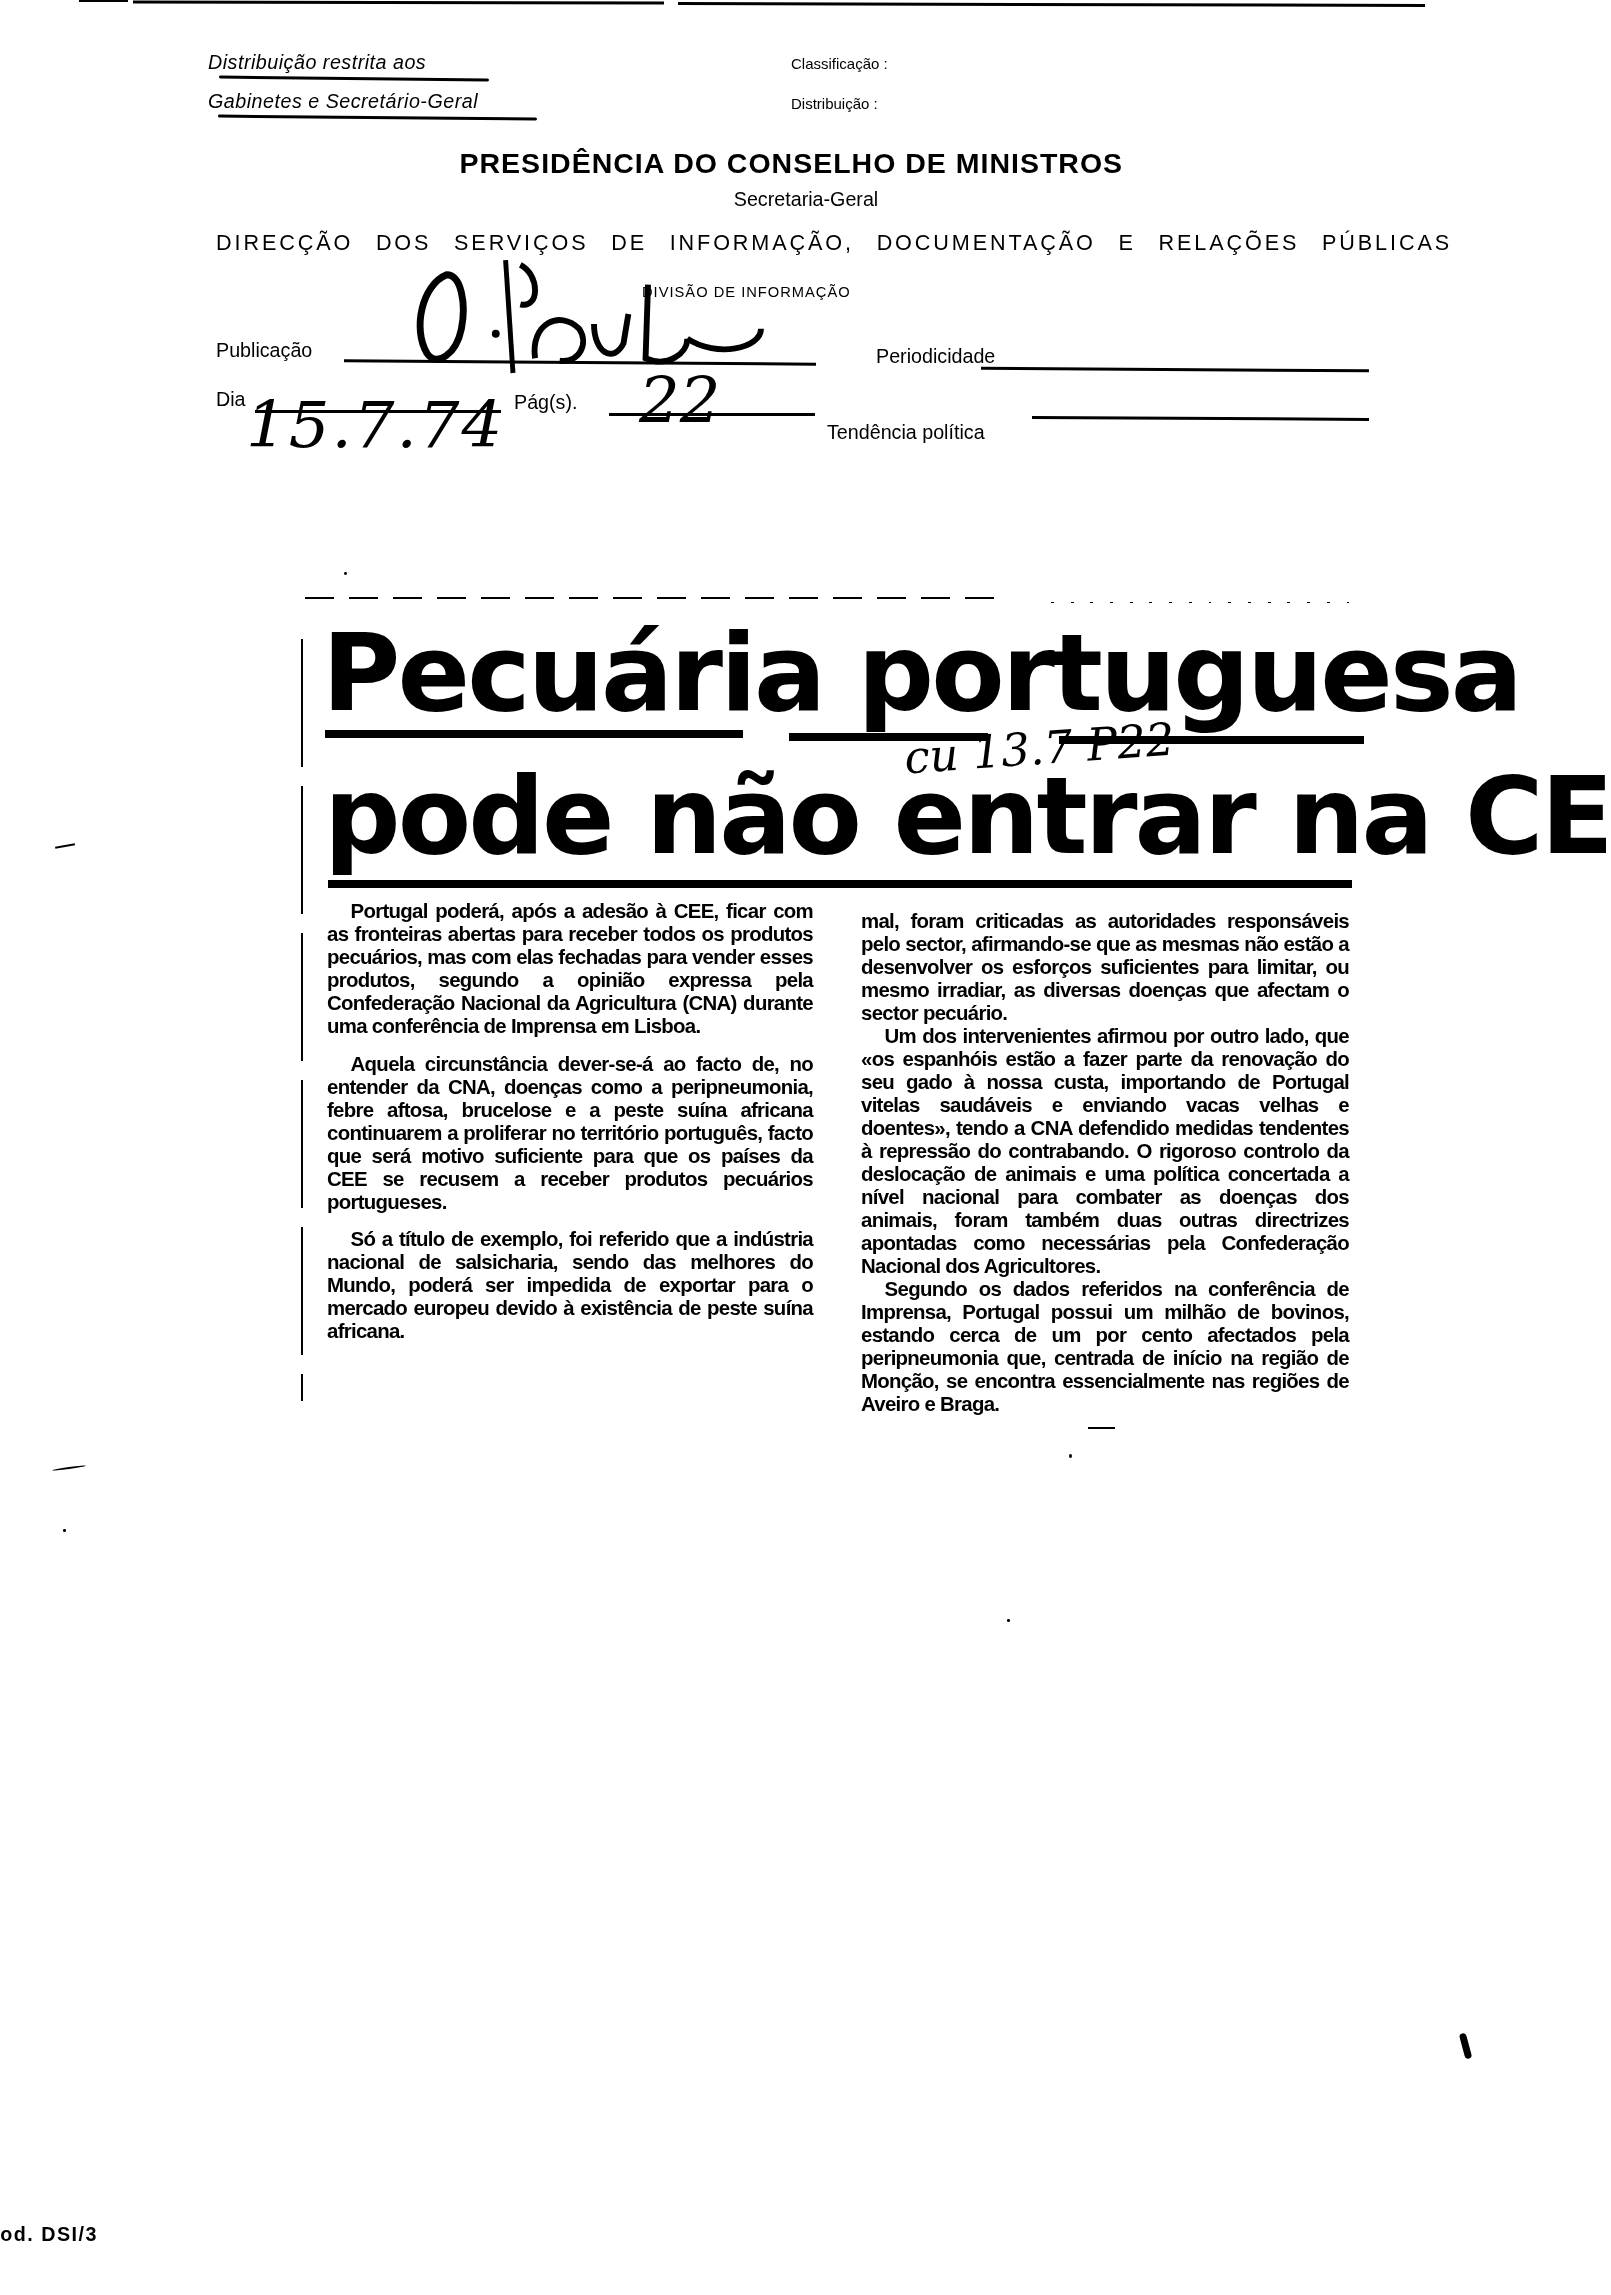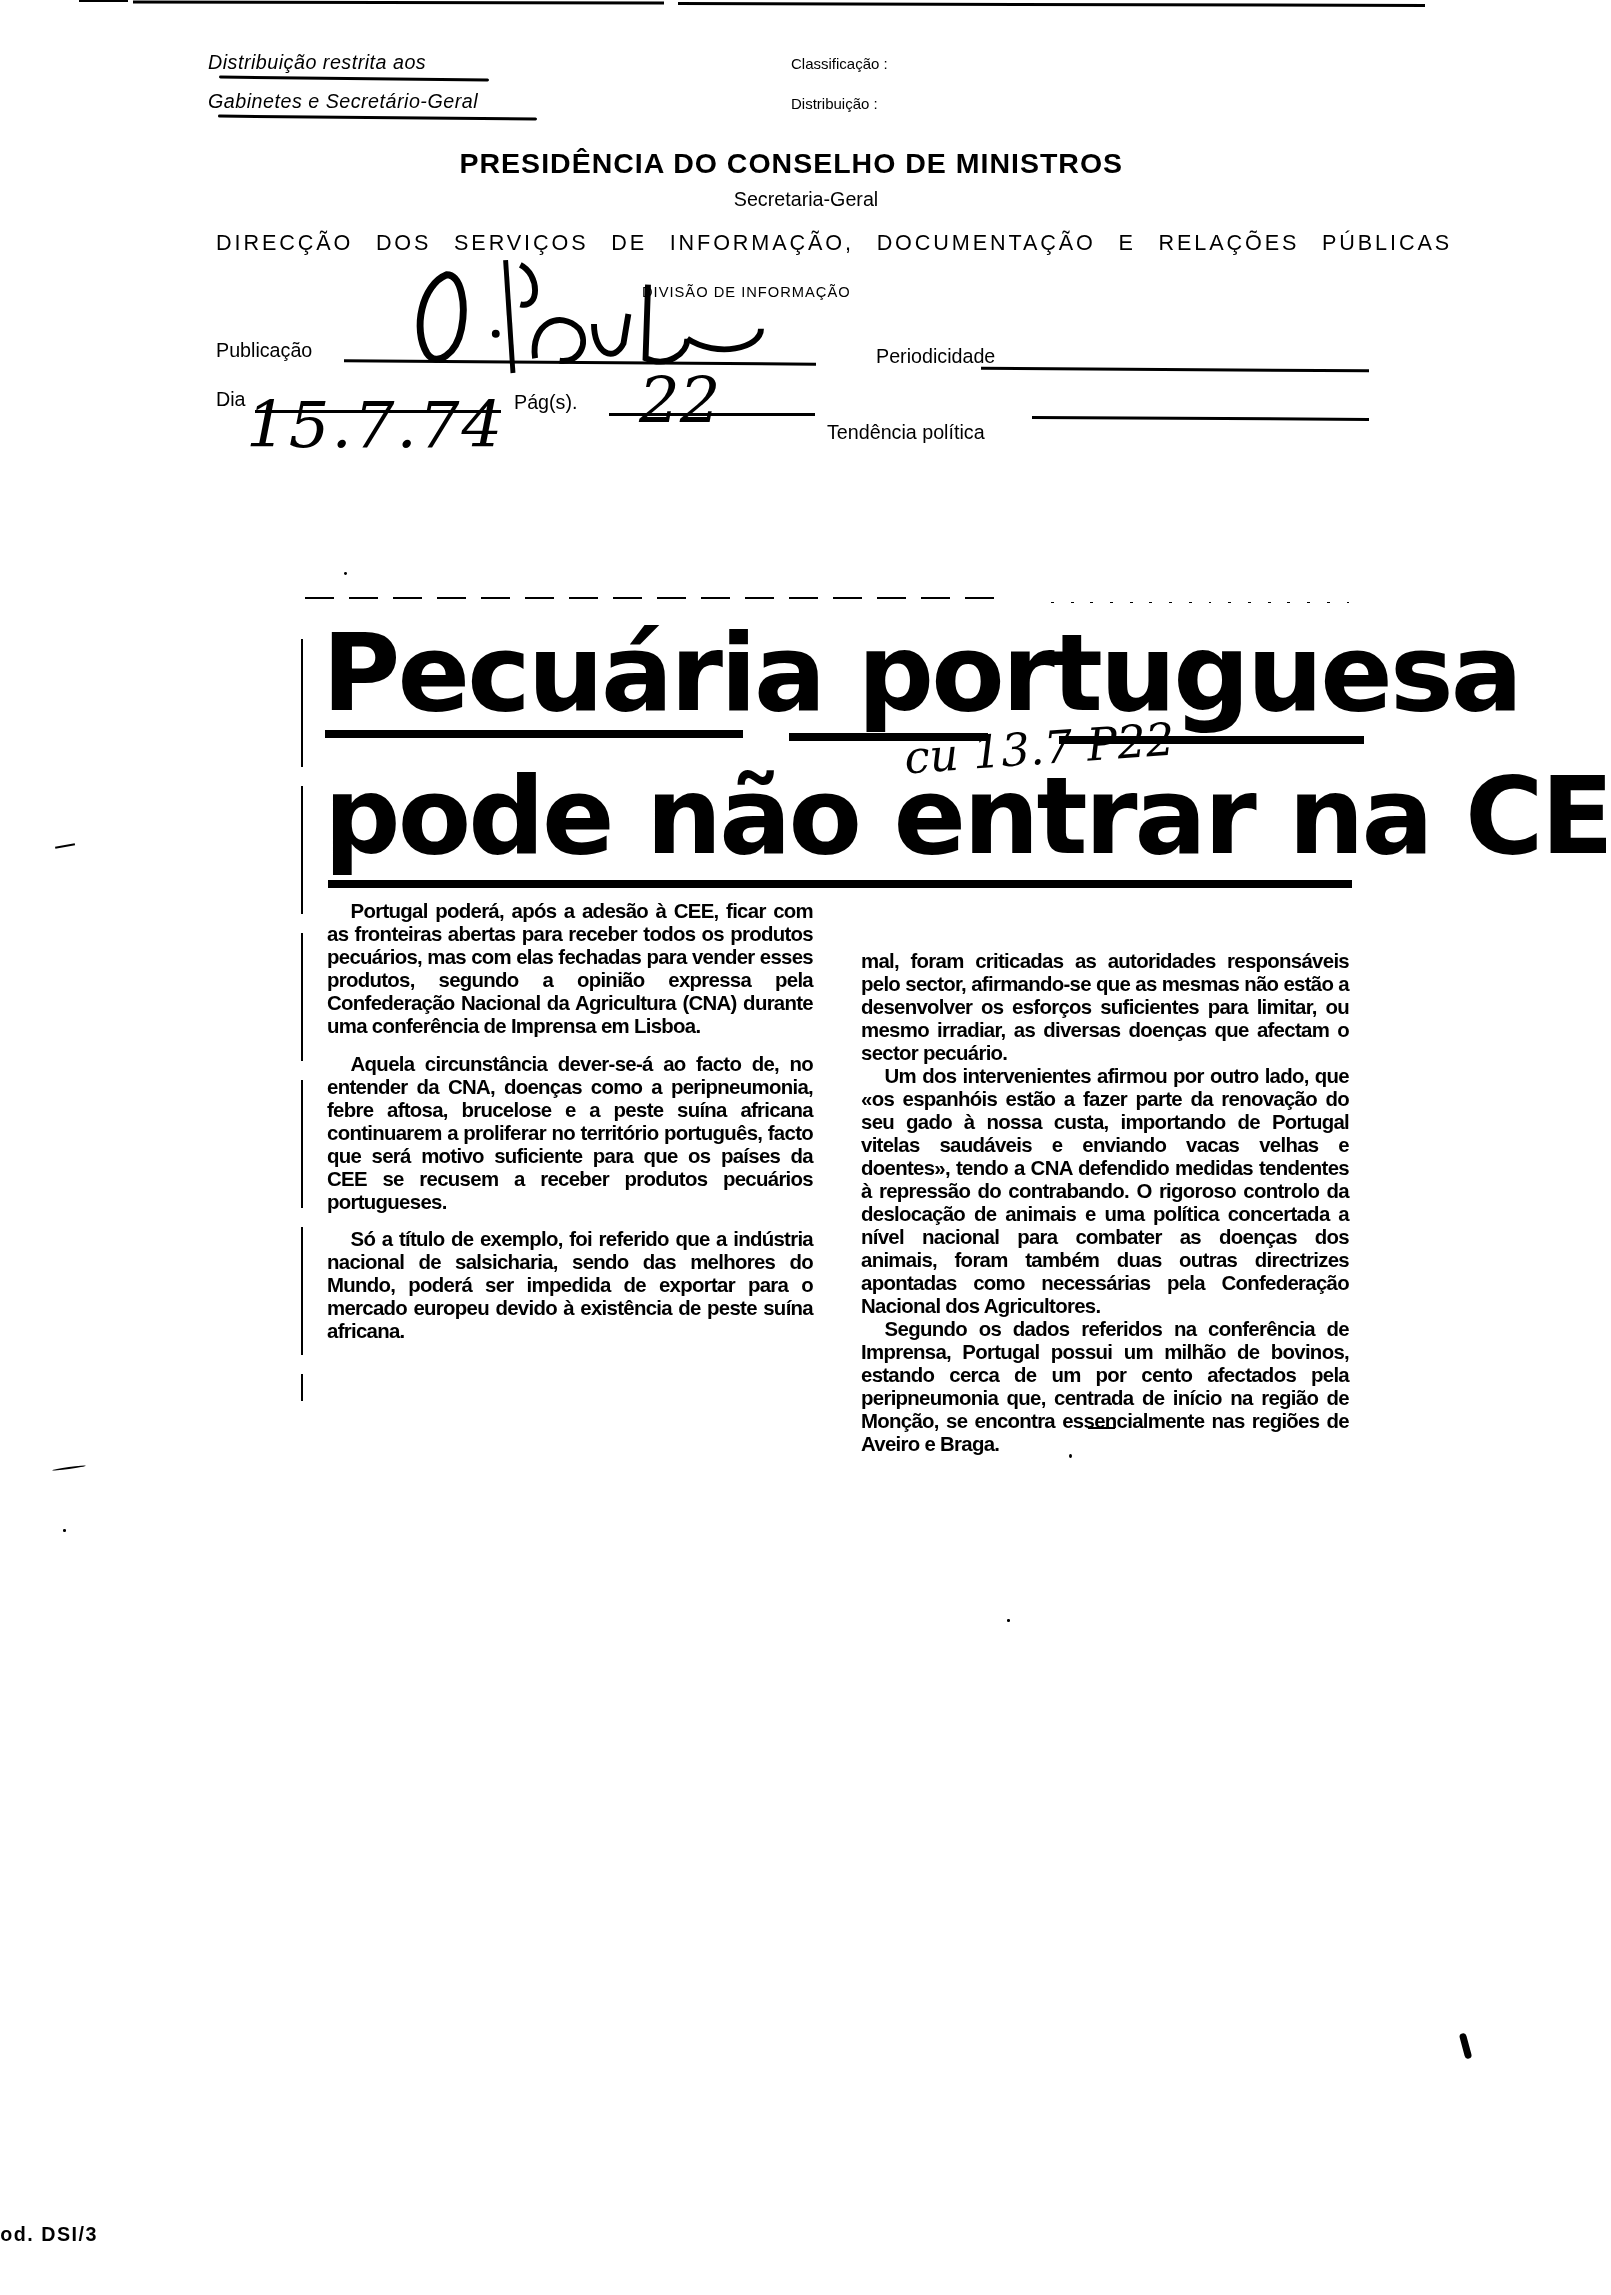--- a/index.html
+++ b/index.html
@@ -101,21 +101,21 @@
 <div class="abs headline" style="left:324px; top:763px;">pode não entrar na CEE</div>
 <div class="abs hand" style="left:904px; top:722px; font-size:45px; transform:rotate(-4deg);">cu 13.7 P22</div>
 <div class="rule" style="left:328px; top:880px; width:1024px; height:7.9px;"></div>
 
 <div class="col" style="left:327px; top:900px; width:486px;">
   <p>Portugal poderá, após a adesão à CEE, ficar com as fronteiras abertas para receber todos os produtos pecuários, mas com elas fechadas para vender esses produtos, segundo a opinião expressa pela Confederação Nacional da Agricultura (CNA) durante uma conferência de Imprensa em Lisboa.</p>
   <p class="gap">Aquela circunstância dever-se-á ao facto de, no entender da CNA, doenças como a peripneumonia, febre aftosa, brucelose e a peste suína africana continuarem a proliferar no território português, facto que será motivo suficiente para que os países da CEE se recusem a receber produtos pecuários portugueses.</p>
   <p class="gap">Só a título de exemplo, foi referido que a indústria nacional de salsicharia, sendo das melhores do Mundo, poderá ser impedida de exportar para o mercado europeu devido à existência de peste suína africana.</p>
 </div>
 
-<div class="col" style="left:861px; top:950px; width:488px;">
+<div class="col" style="left:861px; top:910px; width:488px;">
   <p class="noind">mal, foram criticadas as autoridades responsáveis pelo sector, afirmando-se que as mesmas não estão a desenvolver os esforços suficientes para limitar, ou mesmo irradiar, as diversas doenças que afectam o sector pecuário.</p>
   <p>Um dos intervenientes afirmou por outro lado, que «os espanhóis estão a fazer parte da renovação do seu gado à nossa custa, importando de Portugal vitelas saudáveis e enviando vacas velhas e doentes», tendo a CNA defendido medidas tendentes à repressão do contrabando. O rigoroso controlo da deslocação de animais e uma política concertada a nível nacional para combater as doenças dos animais, foram também duas outras directrizes apontadas como necessárias pela Confederação Nacional dos Agricultores.</p>
   <p>Segundo os dados referidos na conferência de Imprensa, Portugal possui um milhão de bovinos, estando cerca de um por cento afectados pela peripneumonia que, centrada de início na região de Monção, se encontra essencialmente nas regiões de Aveiro e Braga.</p>
 </div>
 
 <div class="speck" style="left:344px; top:572px; width:2.9px; height:2.9px;"></div>
 <div class="speck" style="left:1069px; top:1454px; width:2.9px; height:3.9px;"></div>
 <div class="speck" style="left:1007px; top:1619px; width:2.5px; height:2.5px;"></div>
 <div class="speck" style="left:63px; top:1529px; width:2.5px; height:2.5px;"></div>
 <div class="rule" style="left:52px; top:1467px; width:34px; height:2px; border-radius:50%; transform:rotate(-8deg);"></div>

